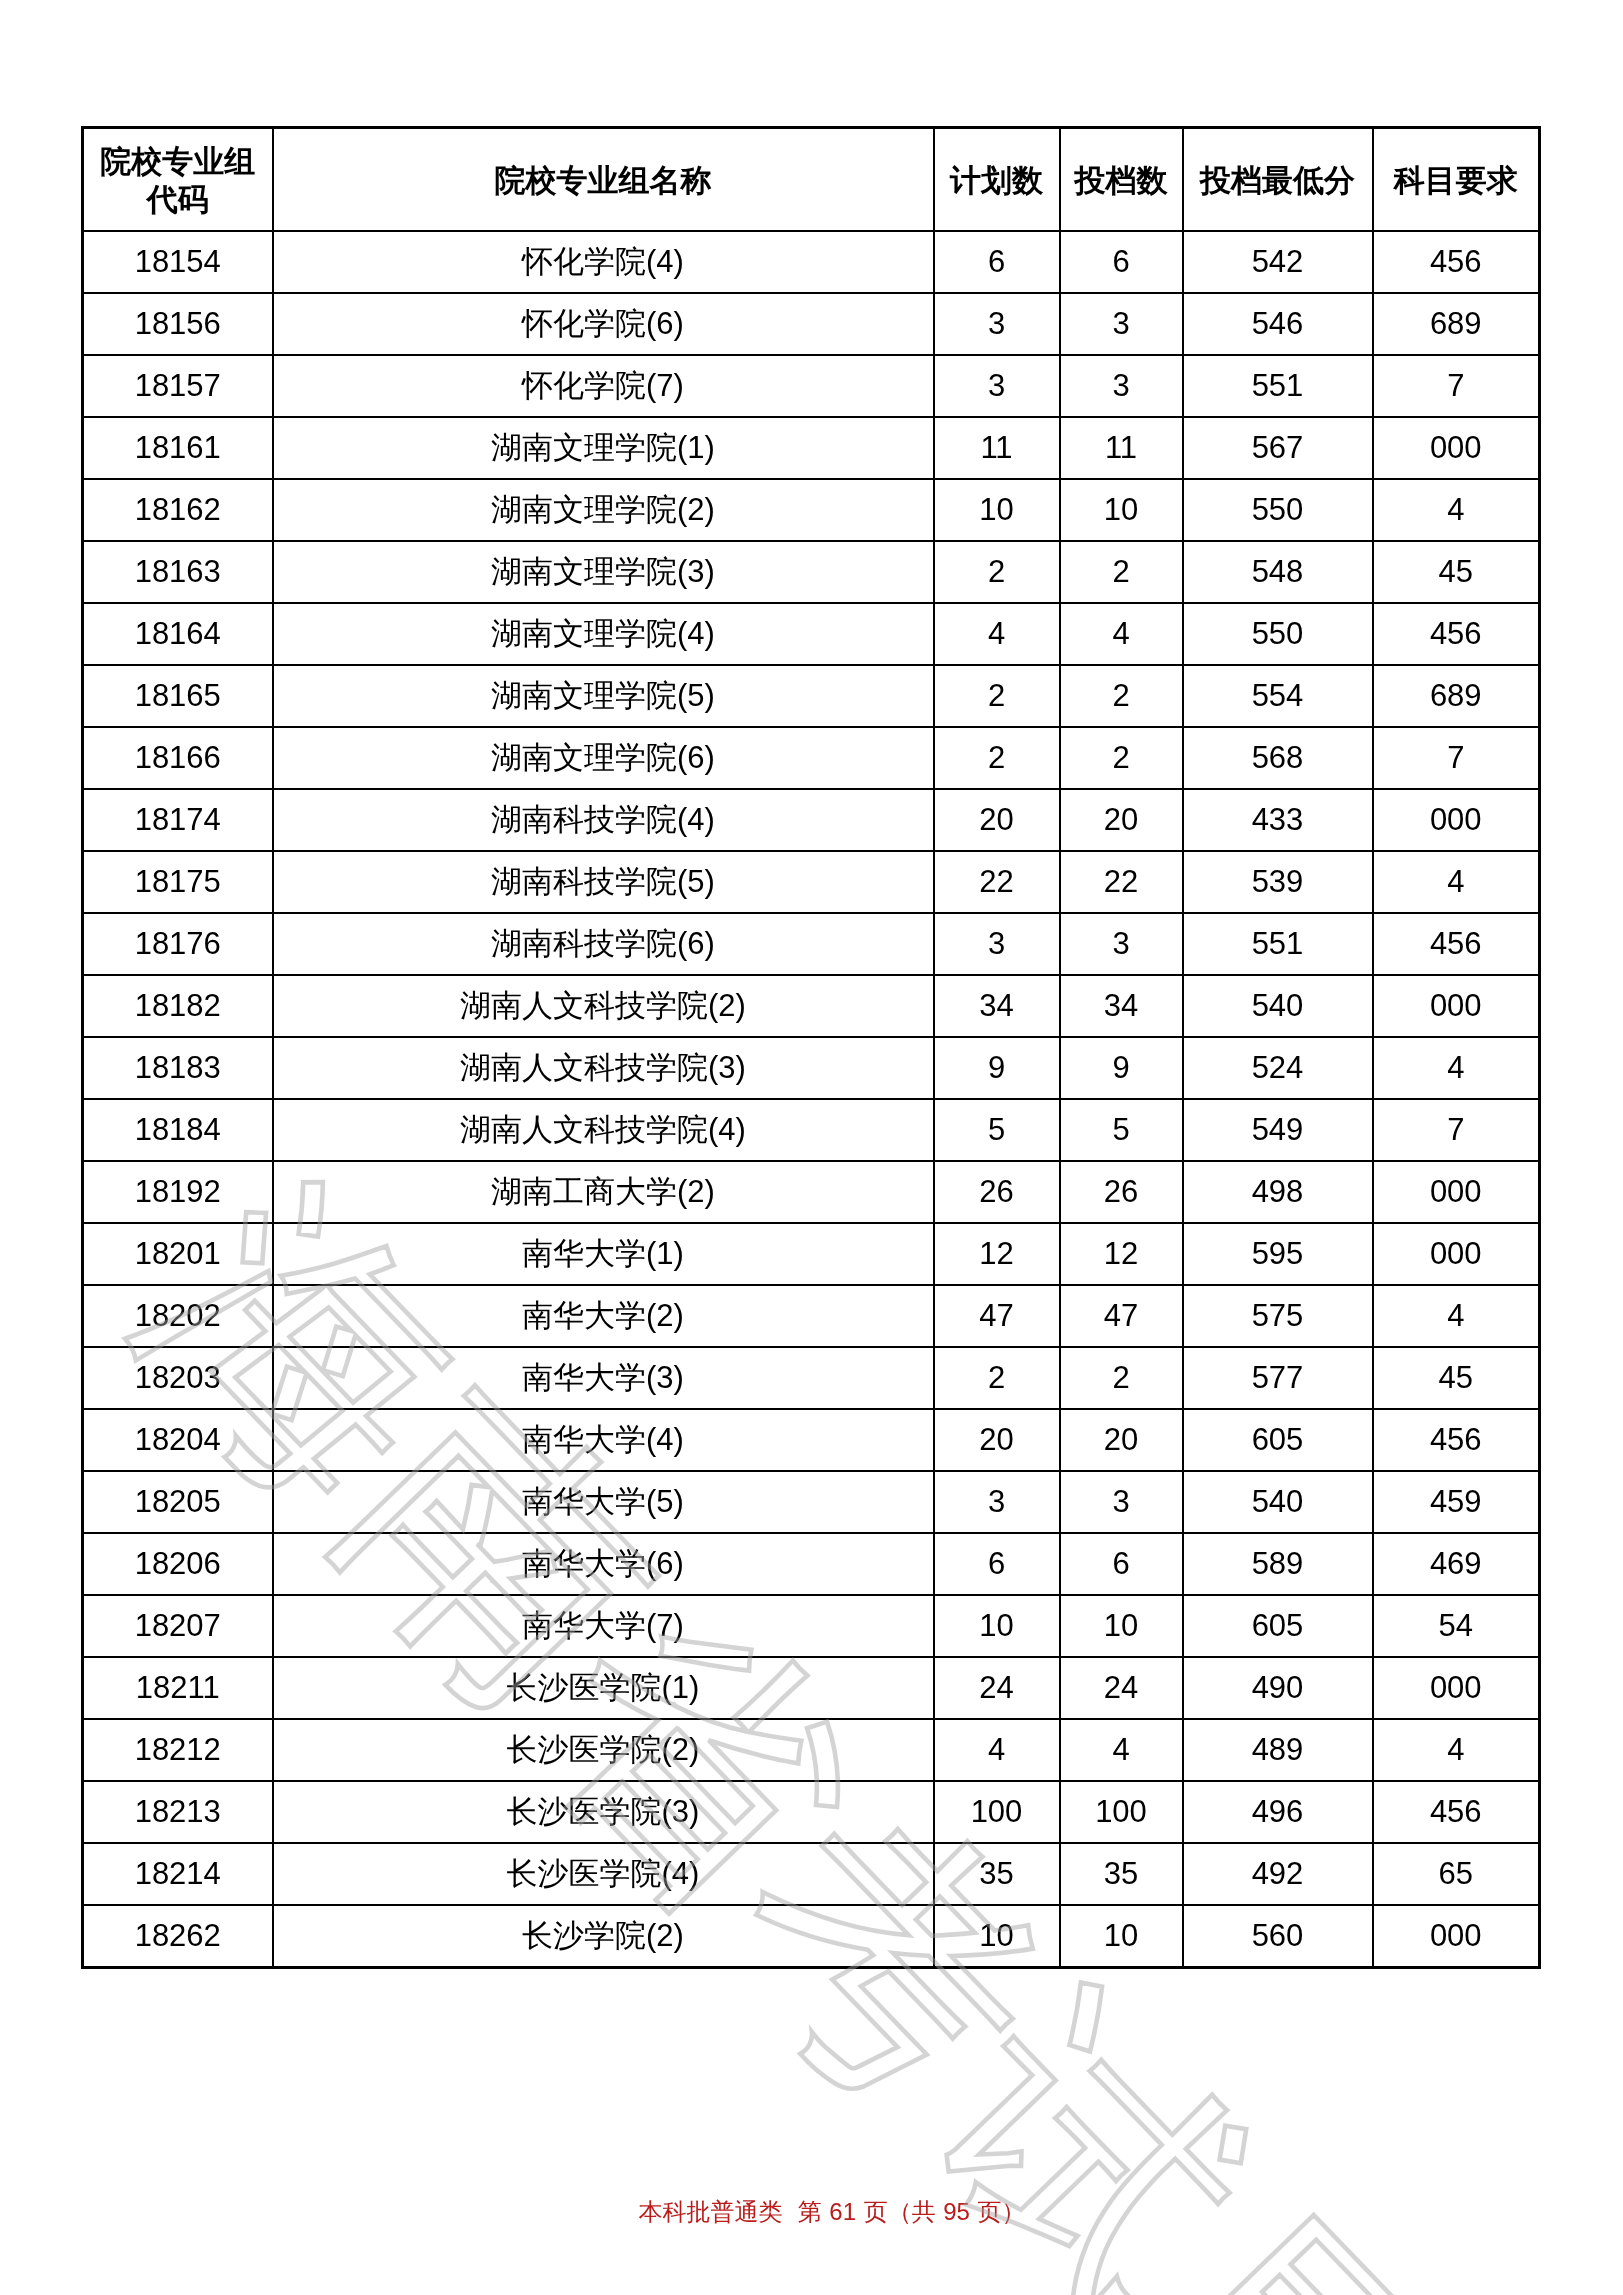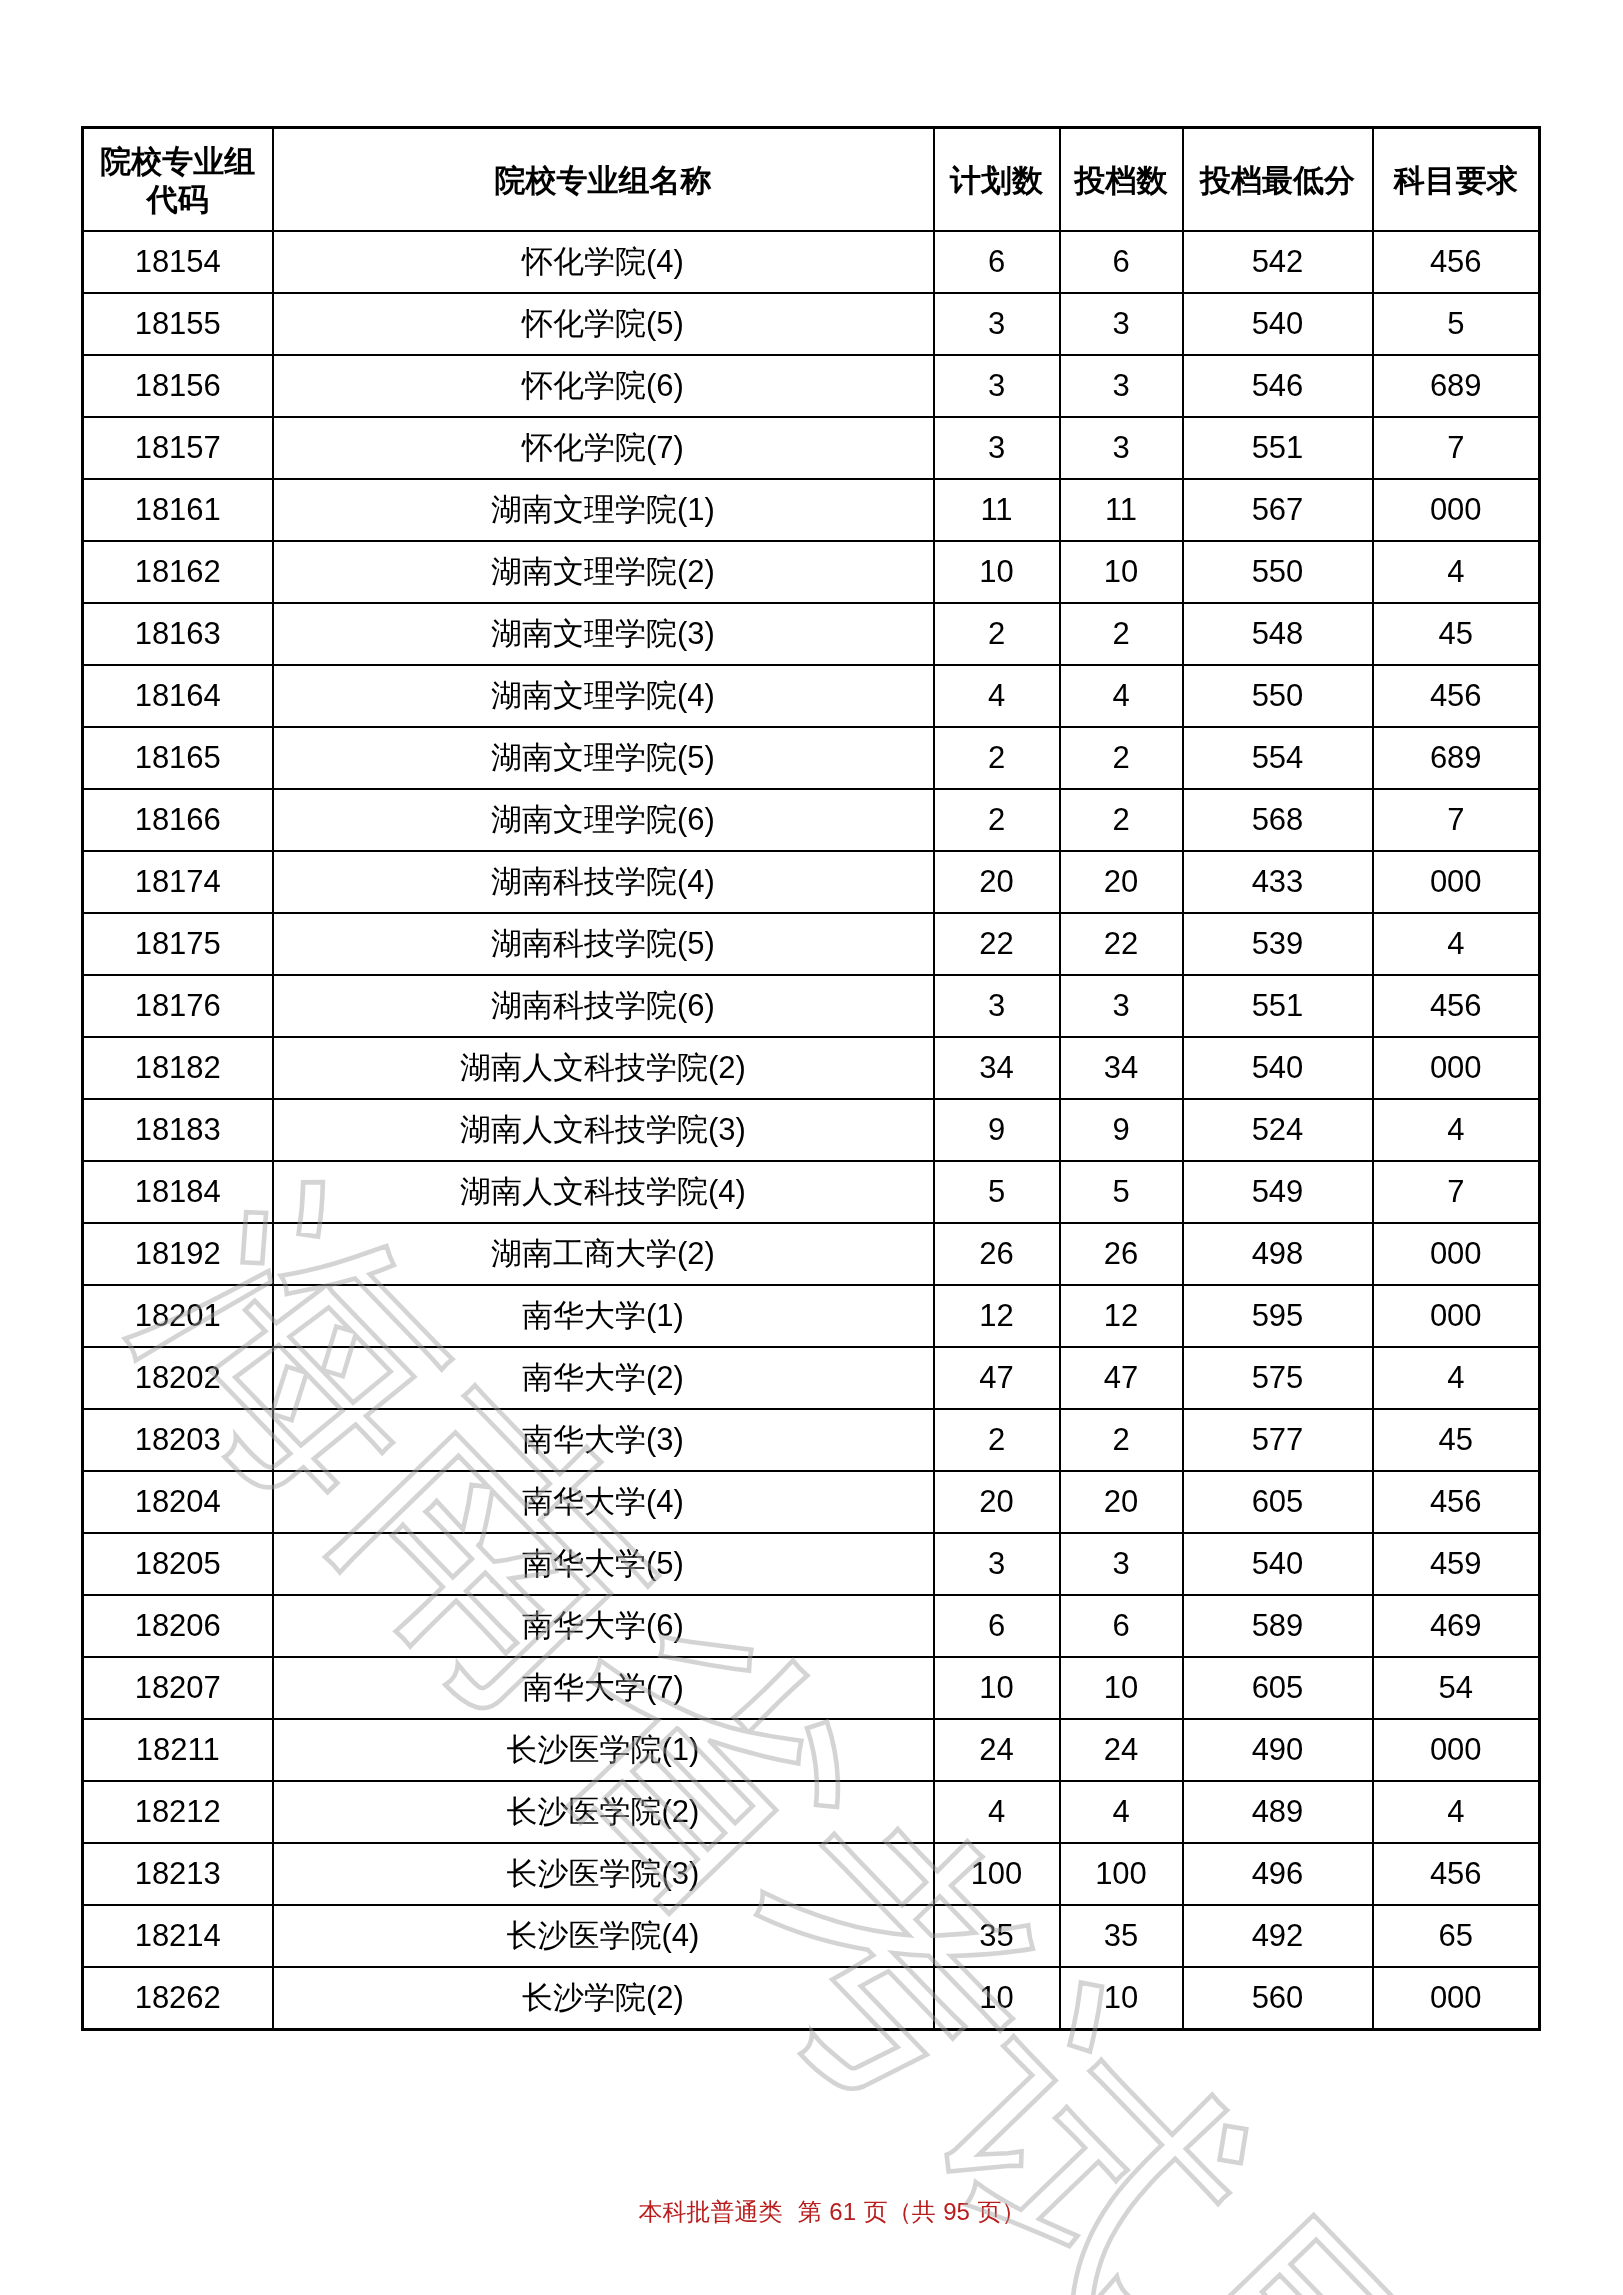--- a/index.html
+++ b/index.html
@@ -80,28 +80,20 @@
     <tbody id="table-body">
         <tr>
           <td>18154</td>
           <td>怀化学院(4)</td>
           <td>6</td>
           <td>6</td>
           <td>542</td>
           <td>456</td>
         </tr>
         <tr>
-          <td>18155</td>
-          <td>怀化学院(5)</td>
-          <td>3</td>
-          <td>3</td>
-          <td>540</td>
-          <td>5</td>
-        </tr>
-        <tr>
           <td>18156</td>
           <td>怀化学院(6)</td>
           <td>3</td>
           <td>3</td>
           <td>546</td>
           <td>689</td>
         </tr>
         <tr>
           <td>18157</td>
           <td>怀化学院(7)</td>

